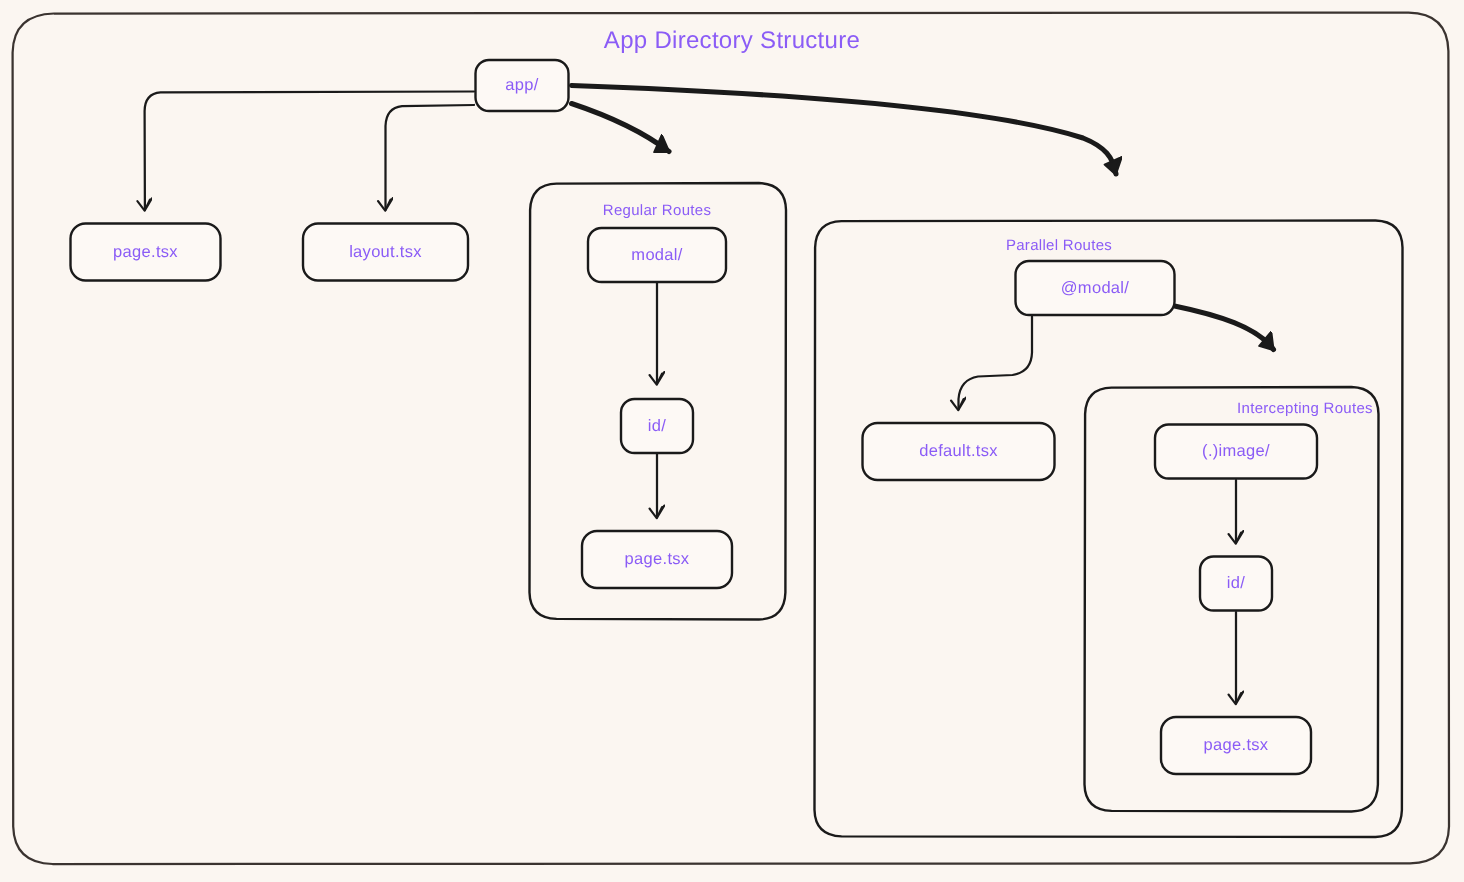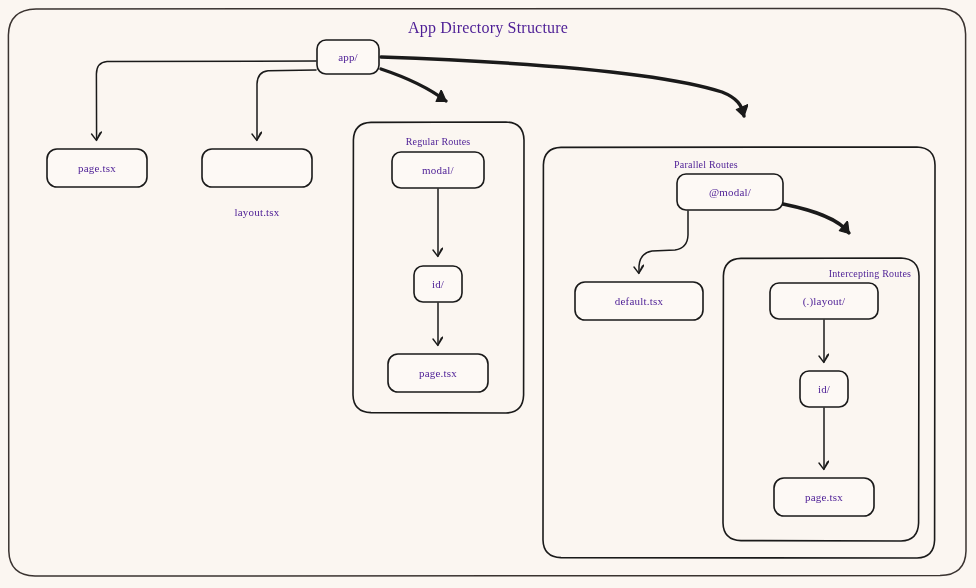--- a/index.html
+++ b/index.html
@@ -7,22 +7,22 @@
     width:976px;height:588px;
     background:#fbf6f1;
     font-family:"DejaVu Sans", sans-serif;
     overflow:hidden;
   }
   #stage{position:relative;width:976px;height:588px;}
   #stage svg{position:absolute;left:0;top:0;}
 
   .txt{
     position:absolute;
-    font-family:Liberation Serif, serif;
-    color:#4c1d95;
+    font-family:Liberation Sans, sans-serif;
+    color:#8b5cf6;
     white-space:nowrap;
     transform:translate(-50%,-50%);
     letter-spacing:.2px;
   }
   .node-label{font-size:11px;}
   .cluster-label{font-size:10px;}
   .diagram-title{font-size:16px;}
 </style>
 </head>
 <body>
@@ -138,23 +138,23 @@
   </svg>
 
   <div class="txt diagram-title" style="left:488px;top:28px;">App Directory Structure</div>
 
   <div class="txt cluster-label" style="left:438px;top:141px;">Regular Routes</div>
   <div class="txt cluster-label" style="left:706px;top:164px;">Parallel Routes</div>
   <div class="txt cluster-label" style="left:824px;top:273px;margin-left:46px;">Intercepting Routes</div>
 
   <div class="txt node-label" style="left:348px;top:57px;">app/</div>
   <div class="txt node-label" style="left:97px;top:168px;">page.tsx</div>
-  <div class="txt node-label" style="left:257px;top:168px;margin-top:44px;">layout.tsx</div>
+  <div class="txt node-label" style="left:257px;top:168px;">layout.tsx</div>
   <div class="txt node-label" style="left:438px;top:170px;">modal/</div>
   <div class="txt node-label" style="left:438px;top:284px;">id/</div>
   <div class="txt node-label" style="left:438px;top:373px;">page.tsx</div>
   <div class="txt node-label" style="left:730px;top:192px;">@modal/</div>
   <div class="txt node-label" style="left:639px;top:301px;">default.tsx</div>
-  <div class="txt node-label" style="left:824px;top:301px;">(.)layout/</div>
+  <div class="txt node-label" style="left:824px;top:301px;">(.)image/</div>
   <div class="txt node-label" style="left:824px;top:389px;">id/</div>
   <div class="txt node-label" style="left:824px;top:497px;">page.tsx</div>
 
 </div>
 
 </body></html>

